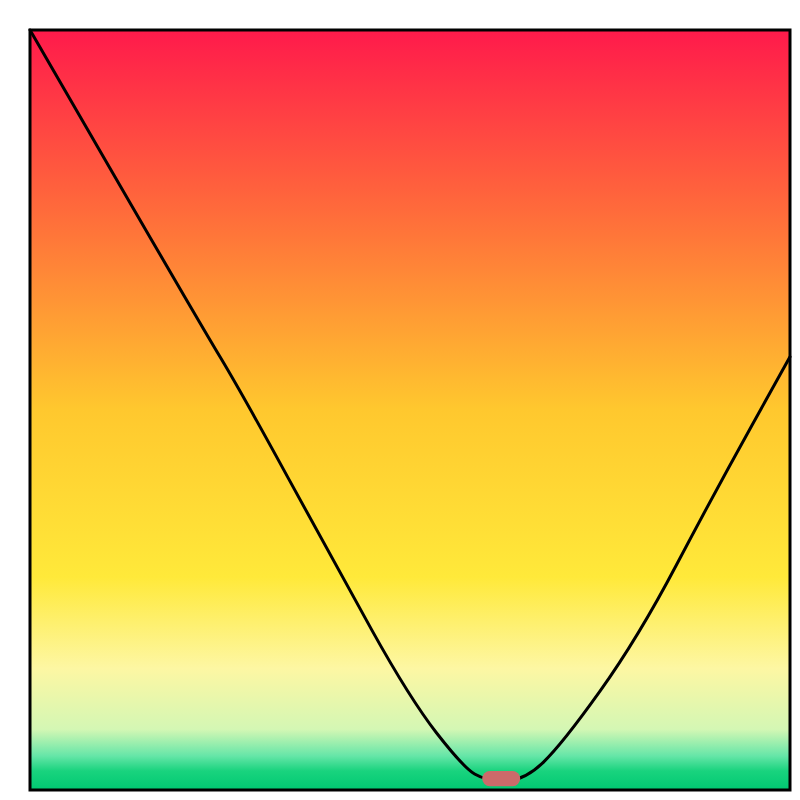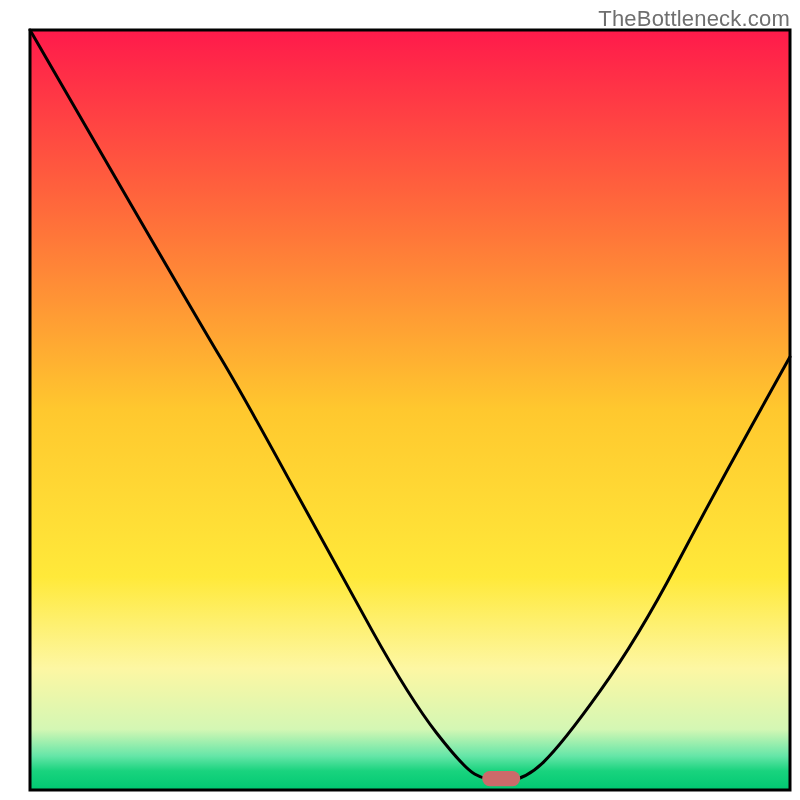--- a/index.html
+++ b/index.html
@@ -58,14 +58,13 @@
       <rect x="30" y="30" width="760" height="760" fill="url(#bg-grad)"></rect>
 
       <rect x="30" y="30" width="760" height="760" fill="none" stroke="#000" stroke-width="3"></rect>
 
       <path id="curve-path" d="M 30 30 Q 30 30 113.6 174.4 Q 197.2 318.8 220 356.8 Q 242.8 394.8 288.4 478.4 Q 334 562 372 630.4 Q 410 698.8 436.6 733 Q 463.2 767.1999999999999 474.6 774.04 Q 486 780.88 505 780.88 Q 524 780.88 543 762.64 Q 562 744.4 600 691.2 Q 638 638 676 565.8 Q 714 493.59999999999997 752 425.2 T 790 356.8" fill="none" stroke="#000" stroke-width="3" stroke-linejoin="round" stroke-linecap="round"></path>
 
       <rect id="marker-rect" x="482.2" y="771" width="38" height="15.200000000000001" rx="7.6000000000000005" ry="7.6000000000000005" fill="#cc6a6a"></rect>
     </g>
   </svg>
 
-  <div class="watermark">TheBottleneck.com</div>
 </div>
 
 </body></html>

